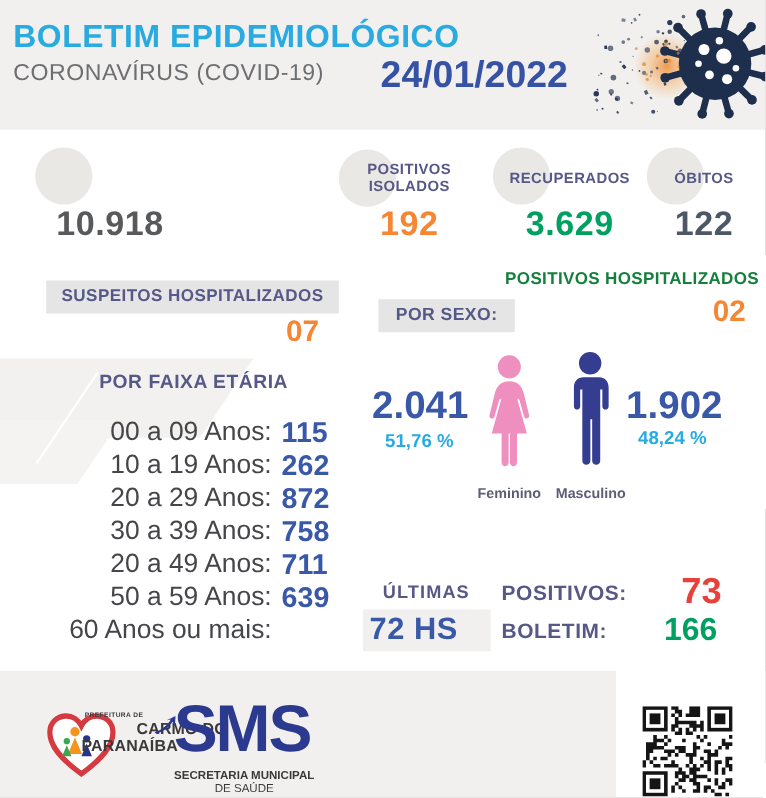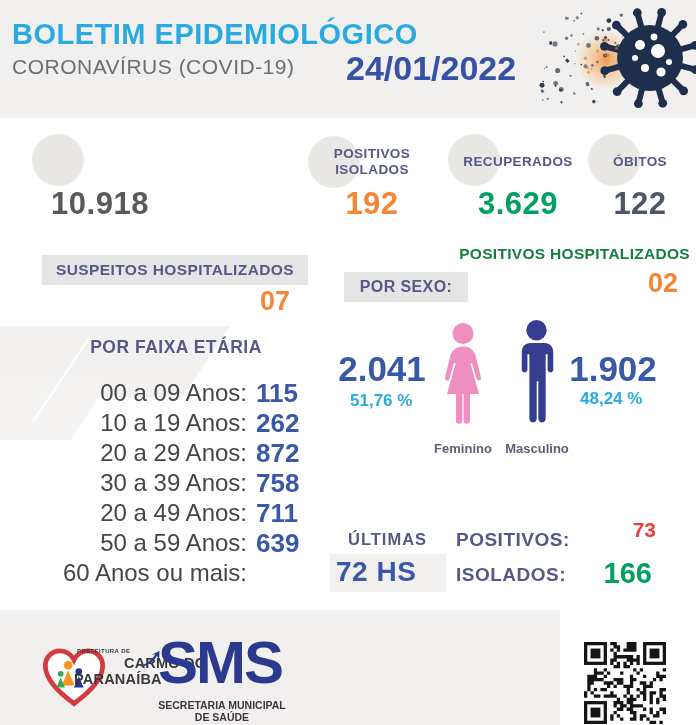--- a/index.html
+++ b/index.html
@@ -43,31 +43,31 @@
   .age-row .av{width:66px;padding-left:9px;font-size:26px;font-weight:bold;color:#3a58a8;}
   
   .sex-val{font-size:35px;font-weight:bold;color:#3a58a8;text-align:center;white-space:nowrap;}
   .sex-pct{font-size:17px;font-weight:bold;color:#29abe2;white-space:nowrap;}
   .sex-name{font-size:13px;font-weight:bold;color:#5c5e76;text-align:center;}
   
   .l72-box{left:330px;top:554px;width:116px;height:38px;background:#f1f0ee;}
   .l72-ultimas{left:348px;top:530px;font-size:16.5px;font-weight:bold;color:#565887;letter-spacing:1px;}
   .l72-hs{left:336px;top:556px;font-size:28px;font-weight:bold;color:#3a58a8;letter-spacing:.5px;}
   .l72-plbl{left:456px;top:529px;font-size:19px;font-weight:bold;color:#565887;letter-spacing:.5px;}
-  .l72-pval{left:606px;top:518px;width:50px;text-align:right;font-size:21px;font-weight:bold;color:#e8403a;}
+  .l72-pval{left:606px;top:518px;width:50px;text-align:right;font-size:33px;font-weight:bold;color:#e8403a;}
   .l72-clbl{left:456px;top:564px;font-size:19px;font-weight:bold;color:#565887;letter-spacing:.5px;}
   .l72-cval{left:586px;top:557px;width:66px;text-align:right;font-size:29px;font-weight:bold;color:#00a160;}
   
   .qr-panel{left:560px;top:610px;width:136px;height:115px;background:#ffffff;}
   .logo-pref{left:77px;top:648px;font-size:6px;font-weight:bold;color:#3b383a;letter-spacing:.4px;}
   .logo-carmo{left:76px;top:655px;font-size:14.5px;font-weight:bold;color:#3b383a;letter-spacing:.2px;white-space:nowrap;margin-left:48px;}
   .logo-paran{left:74px;top:671px;font-size:14.5px;font-weight:bold;color:#3b383a;letter-spacing:.2px;white-space:nowrap;}
   .logo-sms{left:158px;top:633px;font-size:60px;font-weight:bold;color:#2b3a8f;letter-spacing:-2px;line-height:1;}
   .logo-sec1{left:152px;top:699px;width:140px;text-align:center;font-size:10.5px;font-weight:bold;color:#3b383a;white-space:nowrap;}
-  .logo-sec2{left:152px;top:711px;width:140px;text-align:center;font-size:10.5px;font-weight:bold;color:#3b383a;}
+  .logo-sec2{left:152px;top:711px;width:140px;text-align:center;font-size:10.5px;font-weight:normal;color:#3b383a;}
 </style>
 </head>
 <body>
 
 <div id="page">
 
   <div class="abs band-top"></div>
   <div class="abs band-bottom"></div>
 
   <div class="abs decor1"></div>
@@ -270,21 +270,21 @@
   <div class="abs sex-val" style="left:562px;top:349px;width:102px;">1.902</div>
   <div class="abs sex-pct" style="left:580px;top:389px;">48,24 %</div>
   <div class="abs sex-name" style="left:428px;top:441px;width:70px;">Feminino</div>
   <div class="abs sex-name" style="left:500px;top:441px;width:74px;">Masculino</div>
 
   <div class="abs l72-box"></div>
   <div class="abs l72-ultimas">ÚLTIMAS</div>
   <div class="abs l72-hs">72 HS</div>
   <div class="abs l72-plbl">POSITIVOS:</div>
   <div class="abs l72-pval">73</div>
-  <div class="abs l72-clbl">ISOLADOS:</div>
+  <div class="abs l72-clbl">BOLETIM:</div>
   <div class="abs l72-cval">166</div>
 
   <div class="abs qr-panel"></div>
 
   <svg class="abs" style="left:40px;top:645px;width:68px;height:66px;" viewBox="0 0 64 60">
     <path d="M32 54 C14 41 5 30 5 18.5 C5 10 11.5 4.5 19 4.5 c5.5 0 10.5 3.5 13 8.5 c2.5-5 7.5-8.5 13-8.5 c7.5 0 14 5.5 14 14 C59 30 50 41 32 54 Z" fill="#ffffff" stroke="#d63a41" stroke-width="4.5"></path>
     <g>
       <circle cx="26.5" cy="18" r="4" fill="#f7941d"></circle>
       <path d="M26.5 23 l-6 14 h12 z" fill="#f7941d"></path>
       <circle cx="36.5" cy="24" r="3.1" fill="#27348b"></circle>

